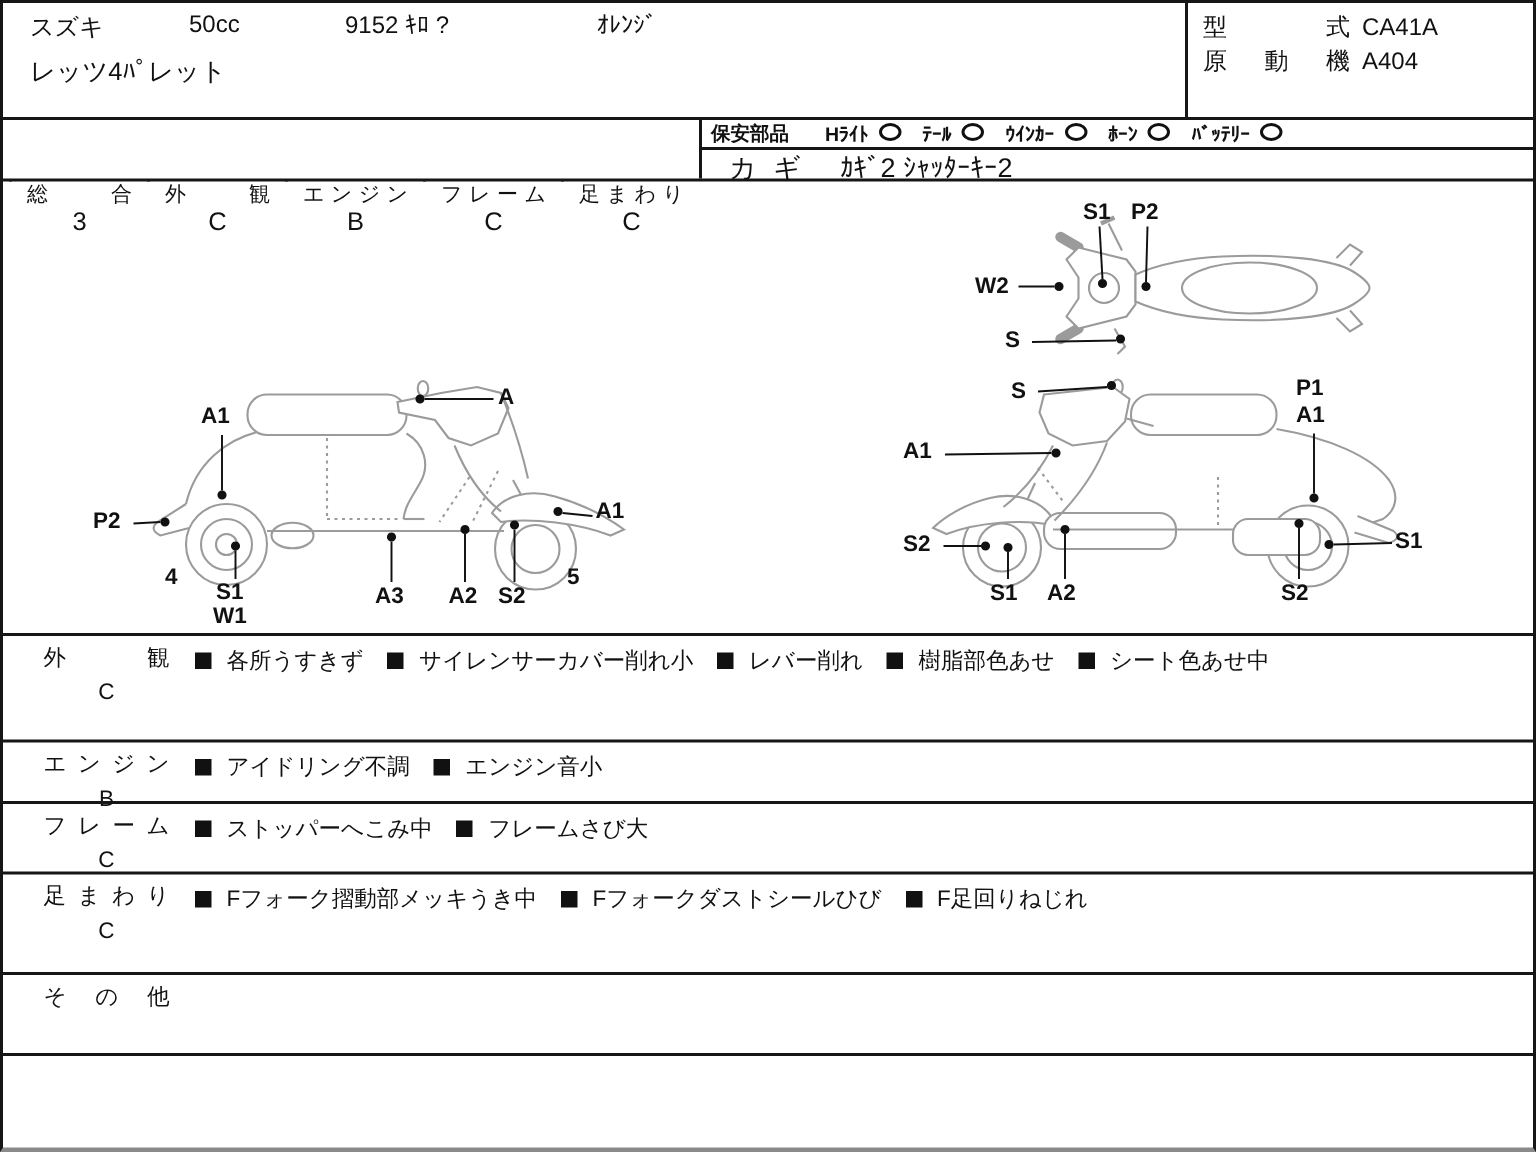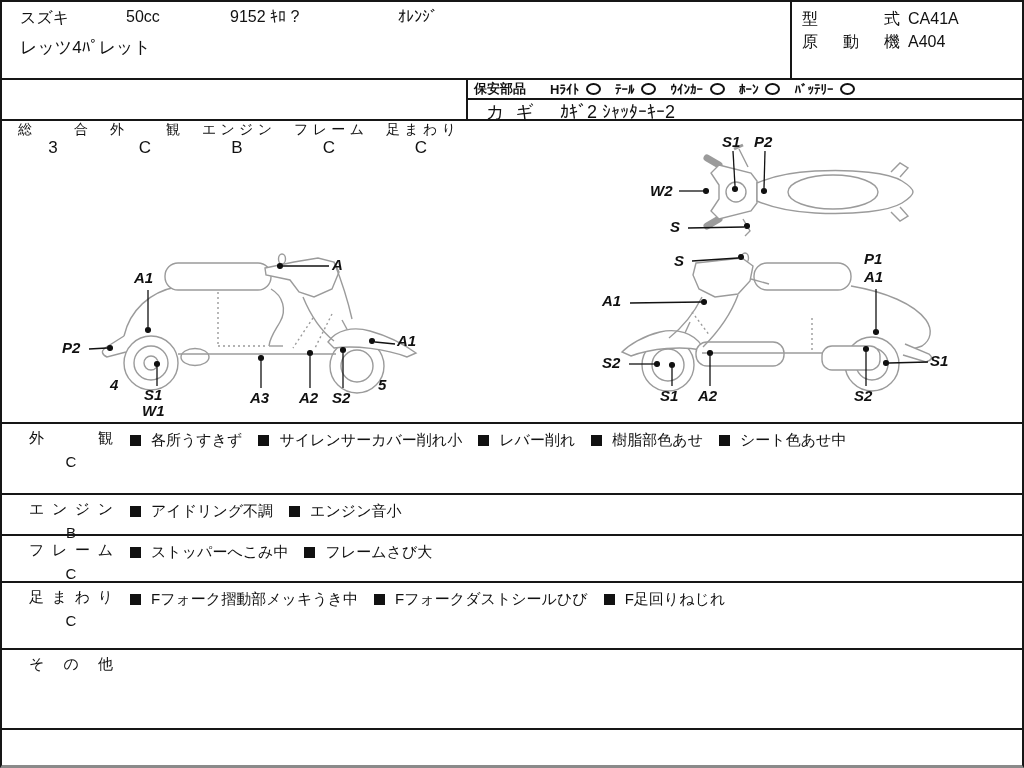--- a/index.html
+++ b/index.html
@@ -25,30 +25,30 @@
   .ratings { height:43px; border-top:2px solid #161616; border-bottom:2px solid #161616;
              display:flex; }
   .rcells { display:flex; margin-left:4px;margin-top:40px; }
   .rcell { width:92px; border-left:2px solid #161616; text-align:center; padding-top:1px; }
   .rlabel { font-size:14px; line-height:17px; padding:0 10px; text-align-last:justify; }
   .rvalue { font-size:17px; line-height:19px; }
   .safety { flex:1; border-left:2px solid #161616; display:flex; flex-direction:column; }
   .safety-top { height:20px; border-bottom:2px solid #161616; display:flex; align-items:center;
                 font-size:13px; padding-left:6px; gap:0;font-weight:bold; }
   .s-title { width:76px; }
-  .s-item { display:flex; align-items:center; margin-right:14px; }
+  .s-item { display:flex; margin-right:14px; }
   .s-item .s-label { margin-right:7px; }
   .circle-icon { display:inline-block; width:15px; height:12px; border:2px solid #111;
                  border-radius:50%; }
   .safety-key { flex:1; display:flex; align-items:center; font-size:18px; padding-left:18px; }
   .key-label { width:48px; text-align-last:justify; }
   .key-value { margin-left:26px; }
 
   
-  .diagram { position:relative; height:301px;font-style:italic; }
+  .diagram { position:relative; height:301px; }
   .diagram svg { position:absolute; left:0; top:0; }
   .dlabel { position:absolute; font-size:15px; font-weight:bold; line-height:15px;
             white-space:nowrap; }
 
   
   .secrow { border-top:2px solid #161616; display:flex; }
   .sec-head { width:128px; padding-top:5px; }
   .sec-label { margin-left:27px; width:84px; font-size:15px; text-align-last:justify; }
   .sec-grade { margin-left:27px; width:84px; text-align:center; font-size:15px; margin-top:5px; }
   .sec-comments { flex:1; padding-top:6px; display:flex; flex-wrap:wrap; align-content:flex-start;
@@ -354,21 +354,21 @@
           <span class="bullet-square"></span>
           <span>Fフォークダストシールひび</span>
         </span>
       <span class="comment">
           <span class="bullet-square"></span>
           <span>F足回りねじれ</span>
         </span>
     </div>
   </div>
 
-  <div class="secrow" style="height:80px">
+  <div class="secrow" style="height:54px">
     <div class="sec-head">
       <div class="sec-label">その他</div>
       <div class="sec-grade"></div>
     </div>
   </div>
 
   <div class="bottomrow"></div>
 </div>
 
 </body></html>

